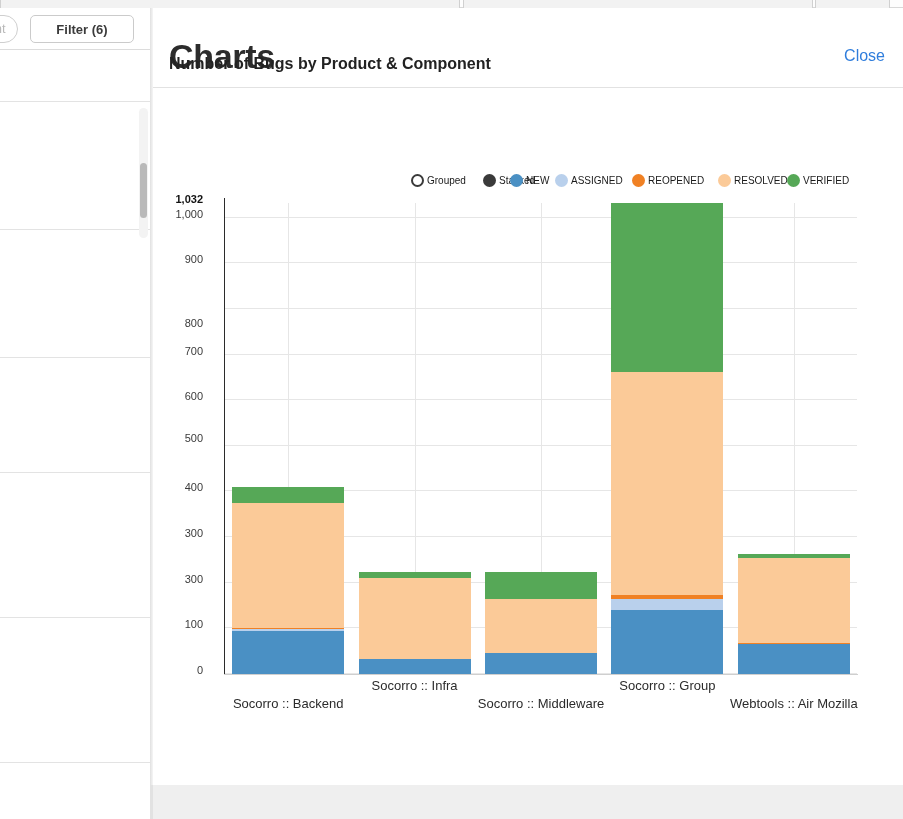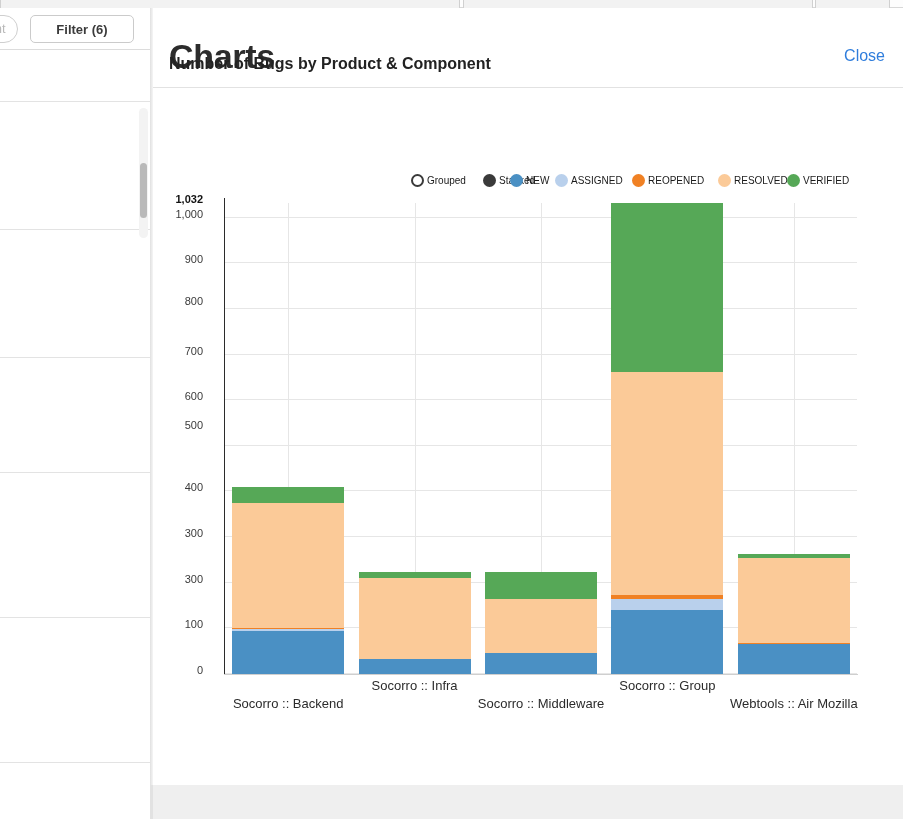--- a/index.html
+++ b/index.html
@@ -324,27 +324,27 @@
           <div class="ytick" style="bottom: -8px;">0</div>
           <div class="gridline" style="bottom: 45.6395px;"></div>
           <div class="ytick" style="bottom: 37.6395px;">100</div>
           <div class="gridline" style="bottom: 91.2791px;"></div>
           <div class="ytick" style="bottom: 83.2791px;">300</div>
           <div class="gridline" style="bottom: 136.919px;"></div>
           <div class="ytick" style="bottom: 128.919px;">300</div>
           <div class="gridline" style="bottom: 182.558px;"></div>
           <div class="ytick" style="bottom: 174.558px;">400</div>
           <div class="gridline" style="bottom: 228.198px;"></div>
-          <div class="ytick" style="bottom: 237px;">500</div>
+          <div class="ytick" style="bottom: 224px;">500</div>
           <div class="gridline" style="bottom: 273.837px;"></div>
           <div class="ytick" style="bottom: 265.837px;">600</div>
           <div class="gridline" style="bottom: 319.477px;"></div>
           <div class="ytick" style="bottom: 311.477px;">700</div>
           <div class="gridline" style="bottom: 365.116px;"></div>
-          <div class="ytick" style="bottom: 361px;">800</div>
+          <div class="ytick" style="bottom: 339px;">800</div>
           <div class="gridline" style="bottom: 410.756px;"></div>
           <div class="ytick" style="bottom: 402.756px;">900</div>
           <div class="gridline" style="bottom: 456.395px;"></div>
           <div class="ytick" style="bottom: 448.395px;">1,000</div>
           <div class="ytick top-val" style="bottom: 463px;">1,032</div>
           <div class="gridline-v" style="left: 63px;"></div>
           <div class="bar" style="left: 7px; width: 112px; height: 187.122px;">
             <div class="seg" title="NEW: 95" style="background: rgb(74, 144, 196); bottom: 0px; height: 43.3576px;"></div>
             <div class="seg" title="ASSIGNED: 4" style="background: rgb(185, 208, 236); bottom: 43.3576px; height: 1.82558px;"></div>
             <div class="seg" title="REOPENED: 1" style="background: rgb(240, 129, 36); bottom: 45.1831px; height: 0.456395px;"></div>

